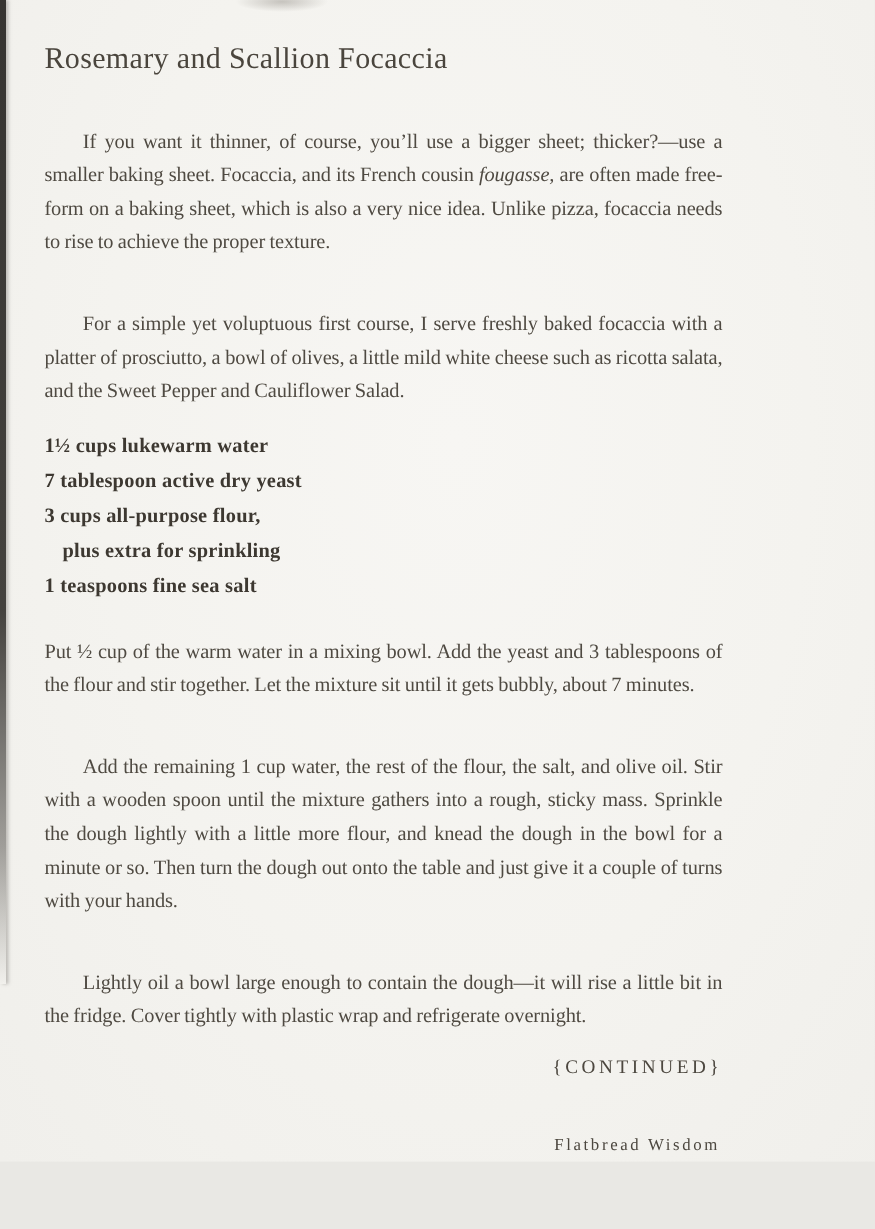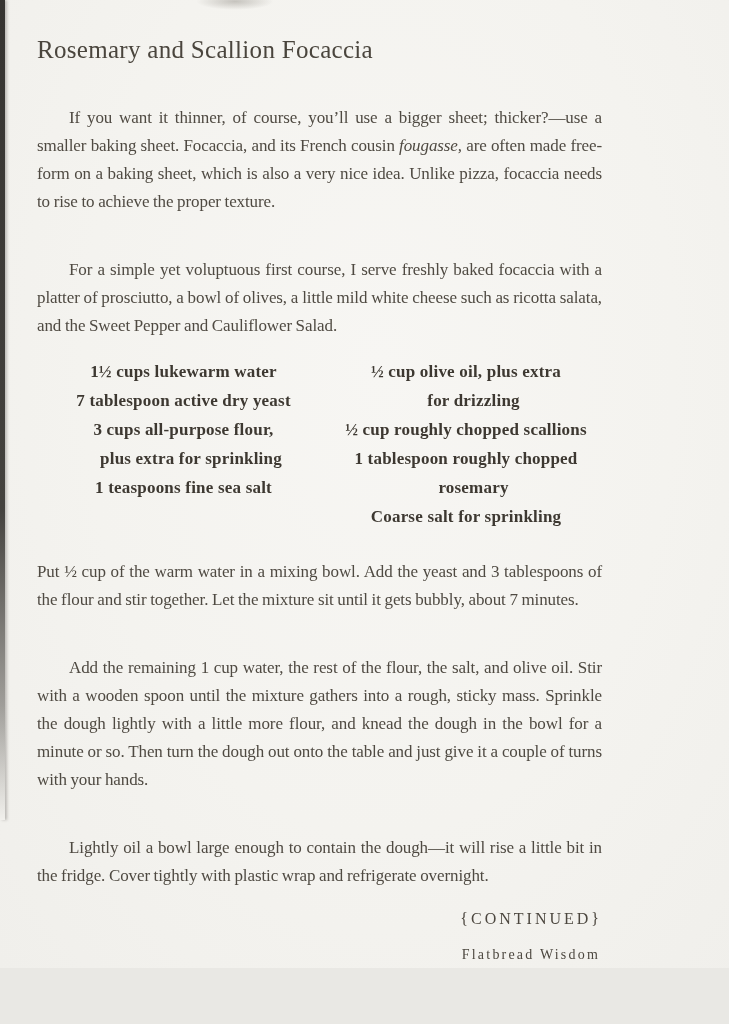--- a/index.html
+++ b/index.html
@@ -48,21 +48,20 @@
   .bodytext p { margin: 0; }
   .bodytext p.indented { text-indent: 32px; margin-top: 40px; }
   .intro  { margin-top: 26px; }
   .method { margin-top: 27px; }
   .em { font-style: italic; }
   .ingredients {
     display: flex; margin-top: 17px;
     font-size: 17px; line-height: 29px;
     font-weight: 700; color: #3d3831;
     letter-spacing: 0.2px;
-    text-align: center;
   }
   .ing-col-left  { width: 293px; flex: 0 0 293px; }
   .ing-col-right { flex: 1; }
   .ing-line { white-space: nowrap; }
   .ing-line.cont { padding-left: 15px; }
   .continued {
     margin-top: 20px;
     text-align: right;
     font-size: 16px; letter-spacing: 3px;
     color: #4c473f;
@@ -97,28 +96,20 @@
     </div>
 
     <div class="ingredients">
       <div class="ing-col-left">
         <div class="ing-line">1½ cups lukewarm water</div>
         <div class="ing-line">7 tablespoon active dry yeast</div>
         <div class="ing-line">3 cups all-purpose flour,</div>
         <div class="ing-line cont">plus extra for sprinkling</div>
         <div class="ing-line">1 teaspoons fine sea salt</div>
       </div>
-      <div class="ing-col-right">
-        <div class="ing-line">½ cup olive oil, plus extra</div>
-        <div class="ing-line cont">for drizzling</div>
-        <div class="ing-line">½ cup roughly chopped scallions</div>
-        <div class="ing-line">1 tablespoon roughly chopped</div>
-        <div class="ing-line cont">rosemary</div>
-        <div class="ing-line">Coarse salt for sprinkling</div>
-      </div>
     </div>
 
     <div class="bodytext method">
       <p>Put ½ cup of the warm water in a mixing bowl. Add the yeast and 3 tablespoons of the flour and stir together. Let the mixture sit until it gets bubbly, about 7 minutes.</p>
       <p class="indented">Add the remaining 1 cup water, the rest of the flour, the salt, and olive oil. Stir with a wooden spoon until the mixture gathers into a rough, sticky mass. Sprinkle the dough lightly with a little more flour, and knead the dough in the bowl for a minute or so. Then turn the dough out onto the table and just give it a couple of turns with your hands.</p>
       <p class="indented">Lightly oil a bowl large enough to contain the dough—it will rise a little bit in the fridge. Cover tightly with plastic wrap and refrigerate overnight.</p>
     </div>
 
     <div class="continued">{CONTINUED}</div>
 

